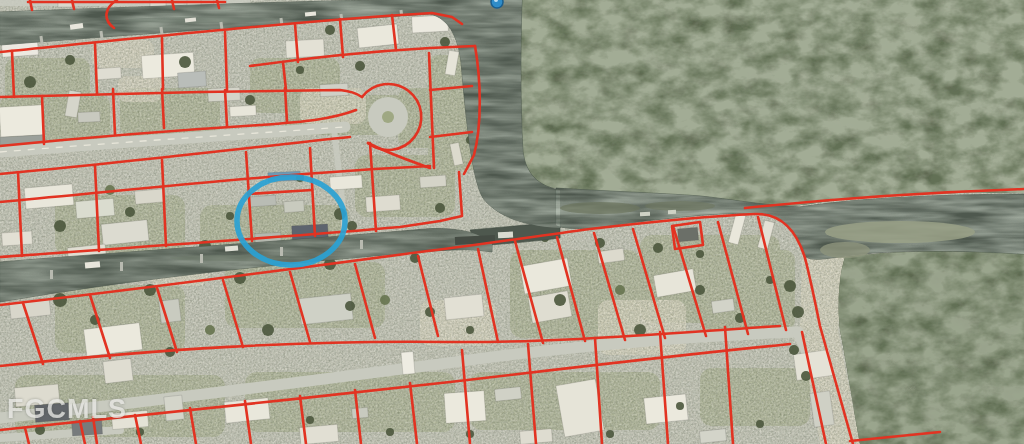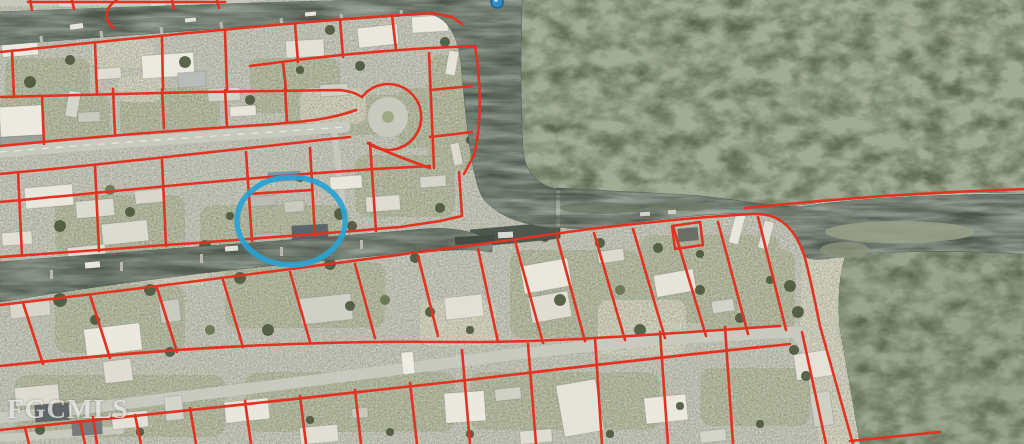--- a/index.html
+++ b/index.html
@@ -1,17 +1,17 @@
 <!DOCTYPE html>
 <html><head>
 <meta charset="utf-8">
 <style>
   html,body{margin:0;padding:0;background:#222;}
   .stage{position:relative;width:1024px;height:444px;overflow:hidden;background:#c5c6b8;
-         font-family:Liberation Serif, serif;}
+         font-family:Liberation Sans, sans-serif;}
   .stage svg{position:absolute;left:0;top:0;display:block;}
   .watermark{position:absolute;left:7px;top:394px;font-size:27px;font-weight:700;
              letter-spacing:1px;color:#e7e7e3;opacity:.78;
              text-shadow:0 0 3px rgba(70,75,70,.55);user-select:none;}
 </style>
 </head>
 <body>
 
 <div class="stage">
 <svg width="1024" height="444" viewBox="0 0 1024 444">

